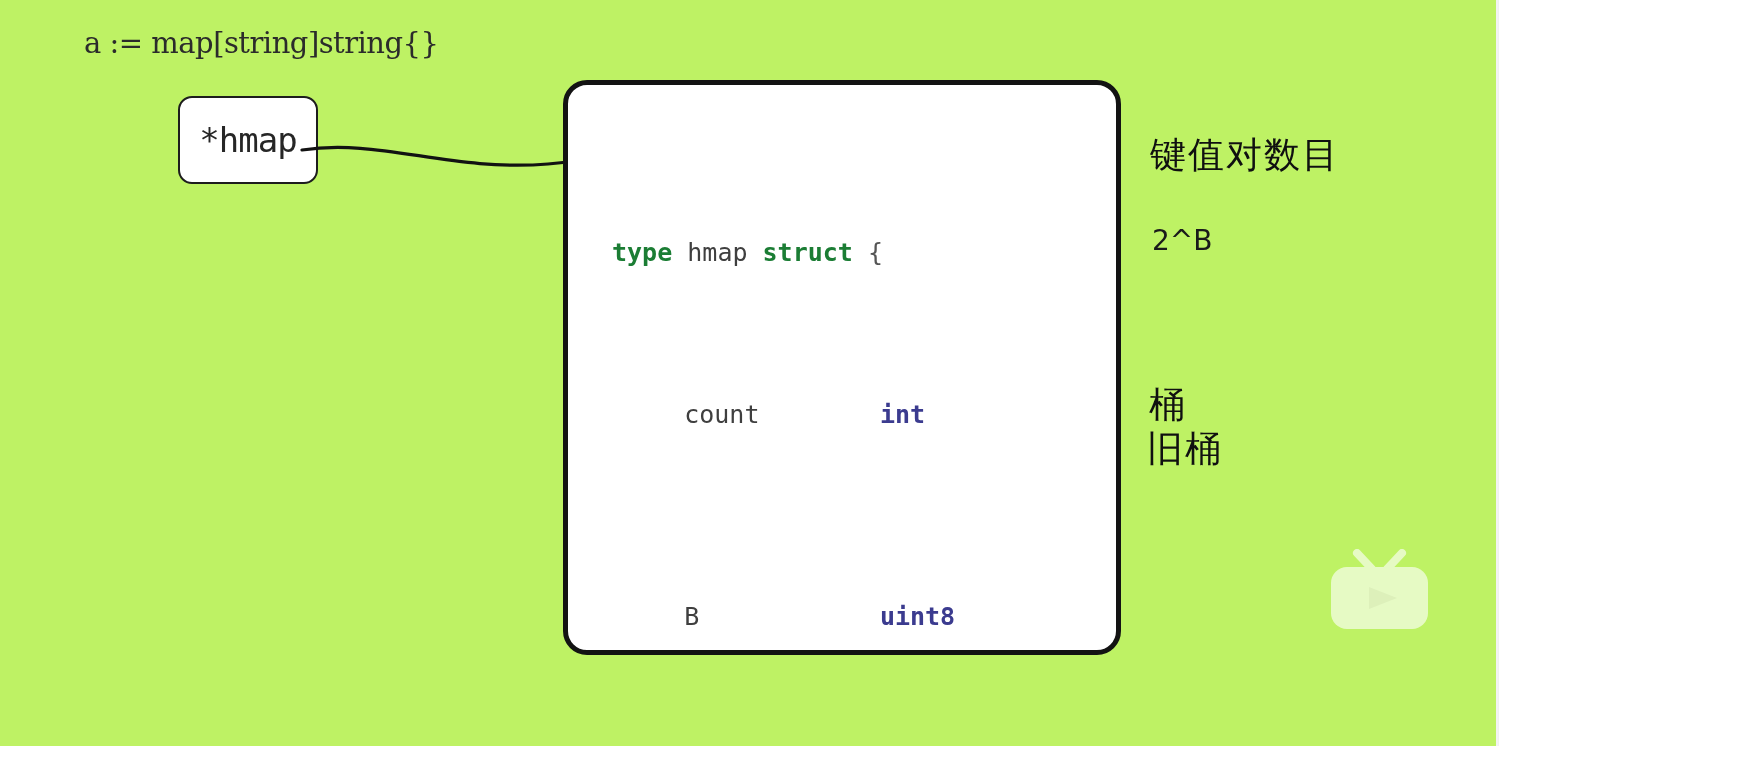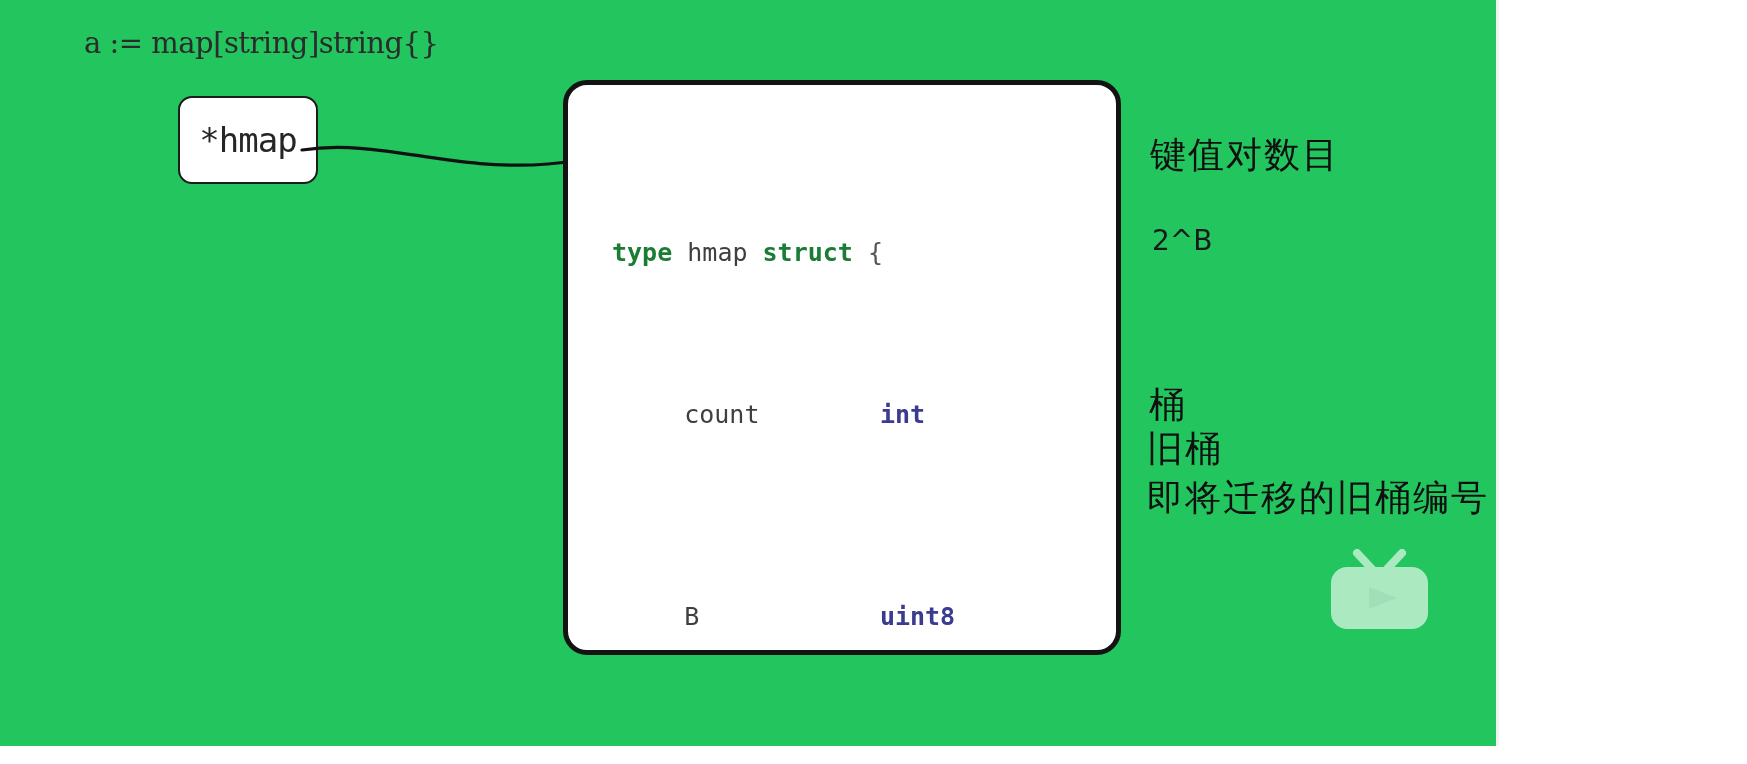--- a/index.html
+++ b/index.html
@@ -4,21 +4,21 @@
 <style>
   html, body {
     margin: 0;
     padding: 0;
     background: #ffffff;
   }
   #root {
     position: relative;
     width: 1747px;
     height: 746px;
-    background: #22c55e;
+    background: #bef264;
     overflow: hidden;
     font-family: "Liberation Serif", "DejaVu Serif", serif;
   }
 
   
   #decl-line {
     position: absolute;
     left: 84px;
     top: 26px;
     font-family: "DejaVu Serif", "Liberation Serif", serif;
@@ -193,21 +193,20 @@
   </div>
 
   <div class="annot cn" id="annot-count">键值对数目</div>
 
   <div class="annot en" id="annot-2b">2^B</div>
 
   <div class="annot cn" id="annot-bucket">桶</div>
 
   <div class="annot cn" id="annot-oldbucket">旧桶</div>
 
-  <div class="annot cn" id="annot-nevac">即将迁移的旧桶编号</div>
 
   <svg id="watermark" viewBox="0 0 105 88" xmlns="http://www.w3.org/2000/svg">
     <path d="M 30 6 L 45 22" stroke="#ffffff" stroke-width="8" stroke-linecap="round" fill="none"></path>
     <path d="M 75 6 L 60 22" stroke="#ffffff" stroke-width="8" stroke-linecap="round" fill="none"></path>
     <rect x="4" y="20" width="97" height="62" rx="16" ry="16" fill="#ffffff"></rect>
     <path d="M 42 40 L 70 51 L 42 62 Z" fill="#f0f0f0"></path>
   </svg>
 
   <div id="scroll-track"></div>
   <div id="page-gutter">

